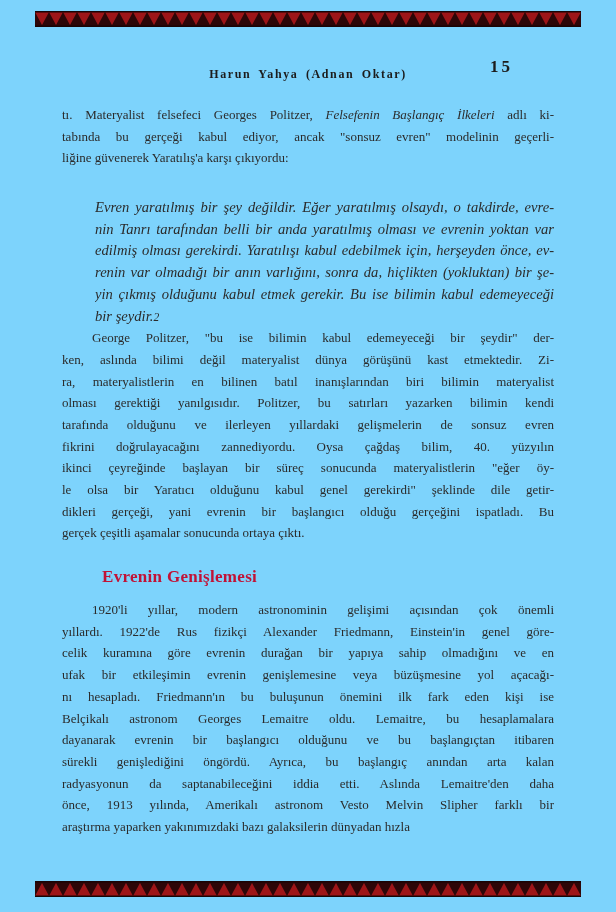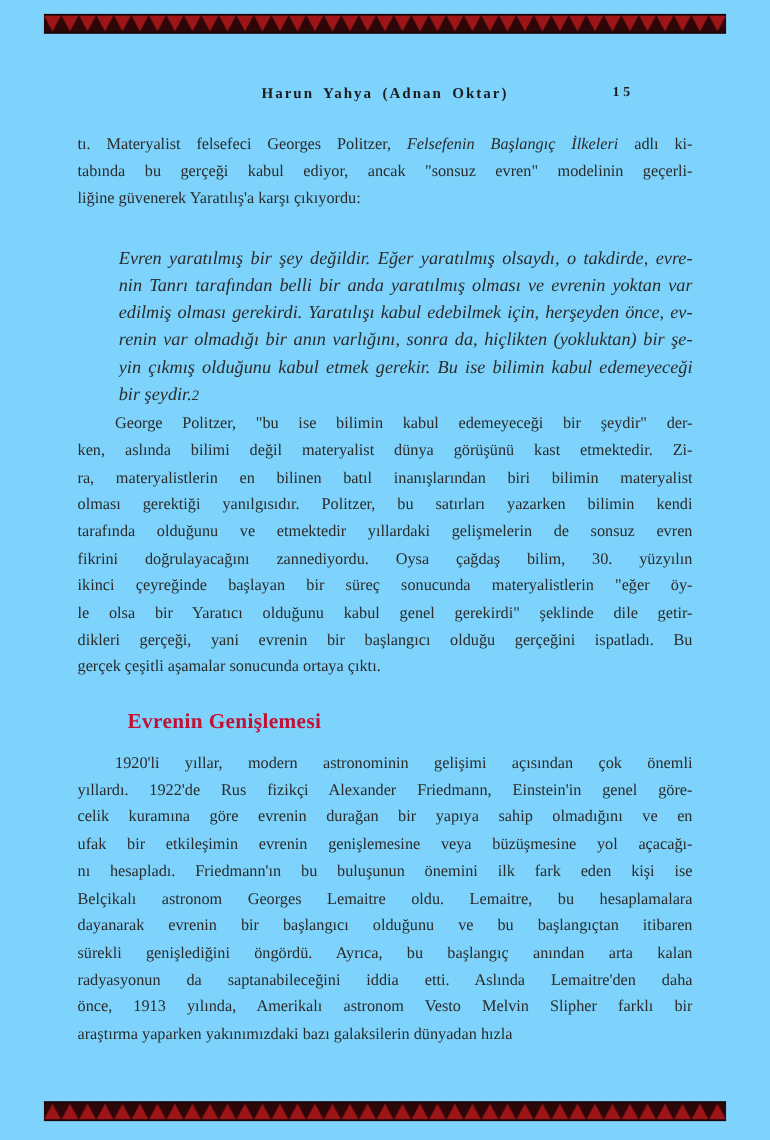--- a/index.html
+++ b/index.html
@@ -14,22 +14,22 @@
   .ornament{position:absolute;left:35px;width:546px;height:16px;}
   .ornament.top{top:11px;}
   .ornament.bottom{top:881px;}
   .running-header{
     position:absolute;top:67px;left:62px;width:492px;
     text-align:center;
     font-size:12px;font-weight:bold;color:#1c1c1c;
     letter-spacing:1.6px;word-spacing:3px;
   }
   .page-number{
-    position:absolute;top:68px;left:490px;
-    font-size:11px;font-weight:bold;color:#1c1c1c;
+    position:absolute;top:57px;left:490px;
+    font-size:17px;font-weight:bold;color:#1c1c1c;
     letter-spacing:3px;
   }
   .content{
     position:absolute;left:62px;top:104px;width:492px;
   }
   .ln{
     font-size:13px;
     line-height:21.7px;height:21.7px;
     text-align:justify;text-align-last:justify;
     white-space:nowrap;overflow:hidden;
@@ -80,22 +80,22 @@
         <div class="ln"><span>edilmiş olması gerekirdi. Yaratılışı kabul edebilmek için, herşeyden önce, ev-</span></div>
         <div class="ln"><span>renin var olmadığı bir anın varlığını, sonra da, hiçlikten (yokluktan) bir şe-</span></div>
         <div class="ln"><span>yin çıkmış olduğunu kabul etmek gerekir. Bu ise bilimin kabul edemeyeceği</span></div>
         <div class="ln last"><span>bir şeydir.</span><span class="fn">2</span></div>
       </div>
       <div class="para">
         <div class="ln indent"><span>George Politzer, "bu ise bilimin kabul edemeyeceği bir şeydir" der-</span></div>
         <div class="ln"><span>ken, aslında bilimi değil materyalist dünya görüşünü kast etmektedir. Zi-</span></div>
         <div class="ln"><span>ra, materyalistlerin en bilinen batıl inanışlarından biri bilimin materyalist</span></div>
         <div class="ln"><span>olması gerektiği yanılgısıdır. Politzer, bu satırları yazarken bilimin kendi</span></div>
-        <div class="ln"><span>tarafında olduğunu ve etmektedir yıllardaki gelişmelerin de sonsuz evren</span></div>
-        <div class="ln"><span>fikrini doğrulayacağını zannediyordu. Oysa çağdaş bilim, 30. yüzyılın</span></div>
+        <div class="ln"><span>tarafında olduğunu ve ilerleyen yıllardaki gelişmelerin de sonsuz evren</span></div>
+        <div class="ln"><span>fikrini doğrulayacağını zannediyordu. Oysa çağdaş bilim, 40. yüzyılın</span></div>
         <div class="ln"><span>ikinci çeyreğinde başlayan bir süreç sonucunda materyalistlerin "eğer öy-</span></div>
         <div class="ln"><span>le olsa bir Yaratıcı olduğunu kabul genel gerekirdi" şeklinde dile getir-</span></div>
         <div class="ln"><span>dikleri gerçeği, yani evrenin bir başlangıcı olduğu gerçeğini ispatladı. Bu</span></div>
         <div class="ln last"><span>gerçek çeşitli aşamalar sonucunda ortaya çıktı.</span></div>
       </div>
       <div class="heading" style="color: rgb(193, 18, 54);">Evrenin Genişlemesi</div>
       <div class="para">
         <div class="ln indent"><span>1920'li yıllar, modern astronominin gelişimi açısından çok önemli</span></div>
         <div class="ln"><span>yıllardı. 1922'de Rus fizikçi Alexander Friedmann, Einstein'in genel göre-</span></div>
         <div class="ln"><span>celik kuramına göre evrenin durağan bir yapıya sahip olmadığını ve en</span></div>

